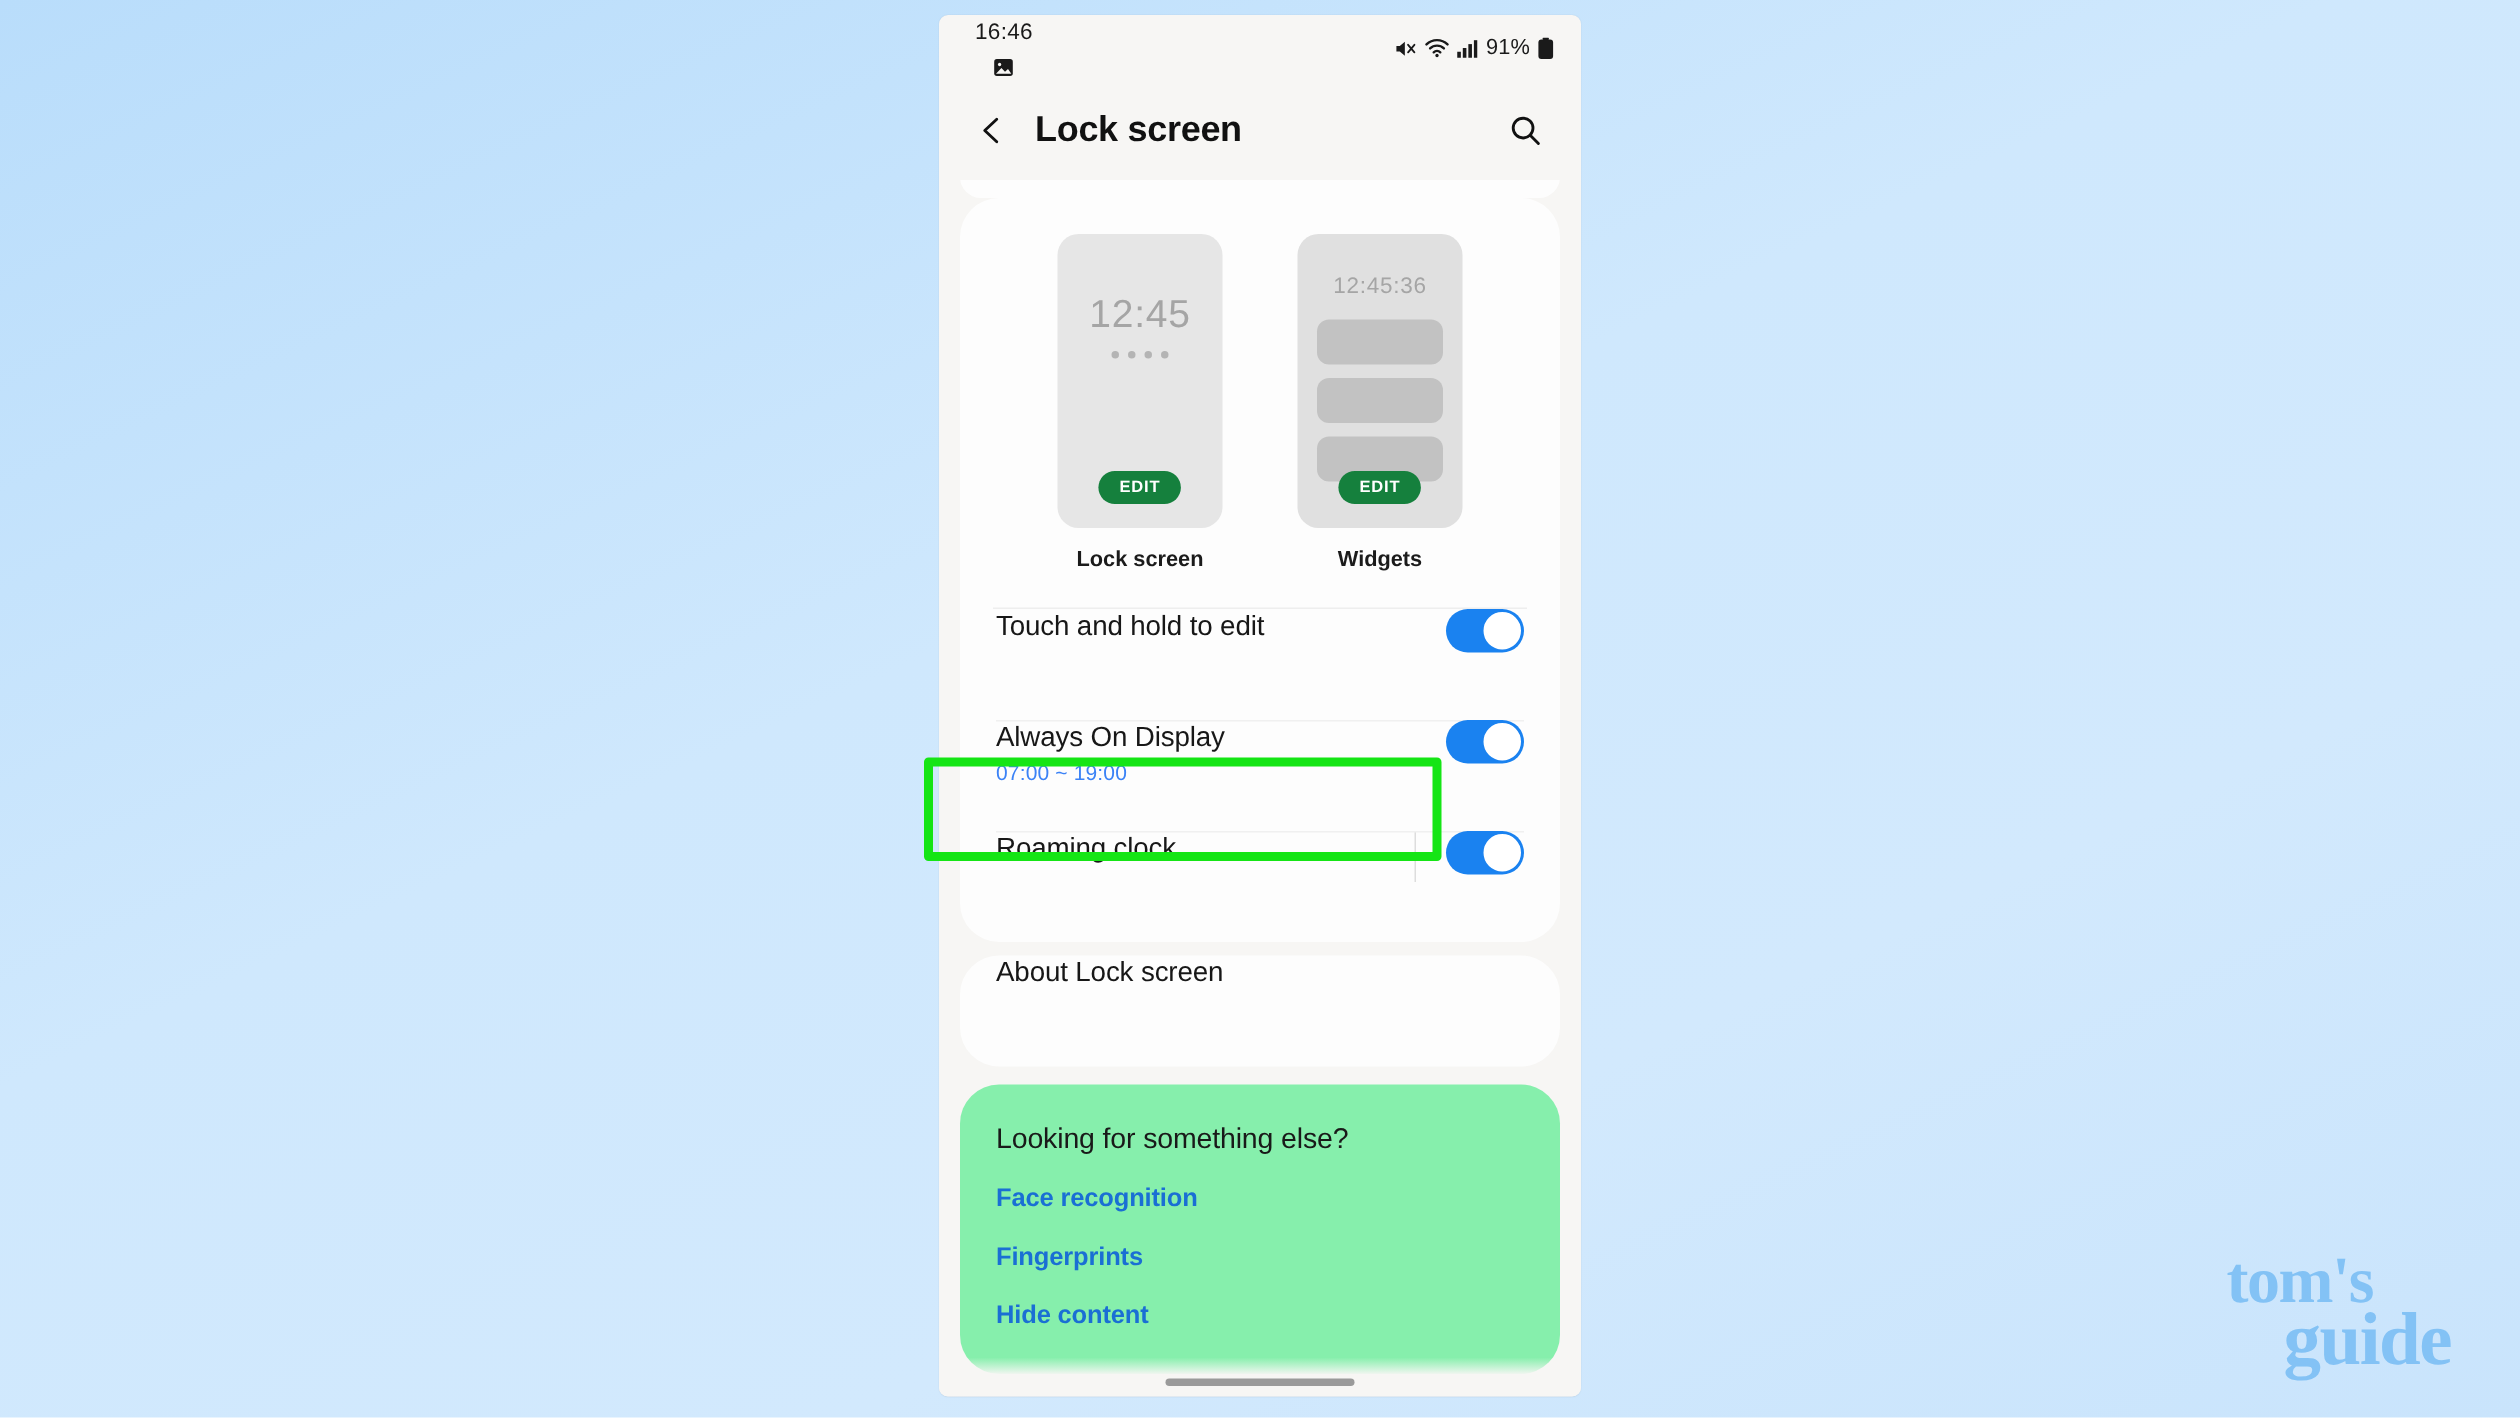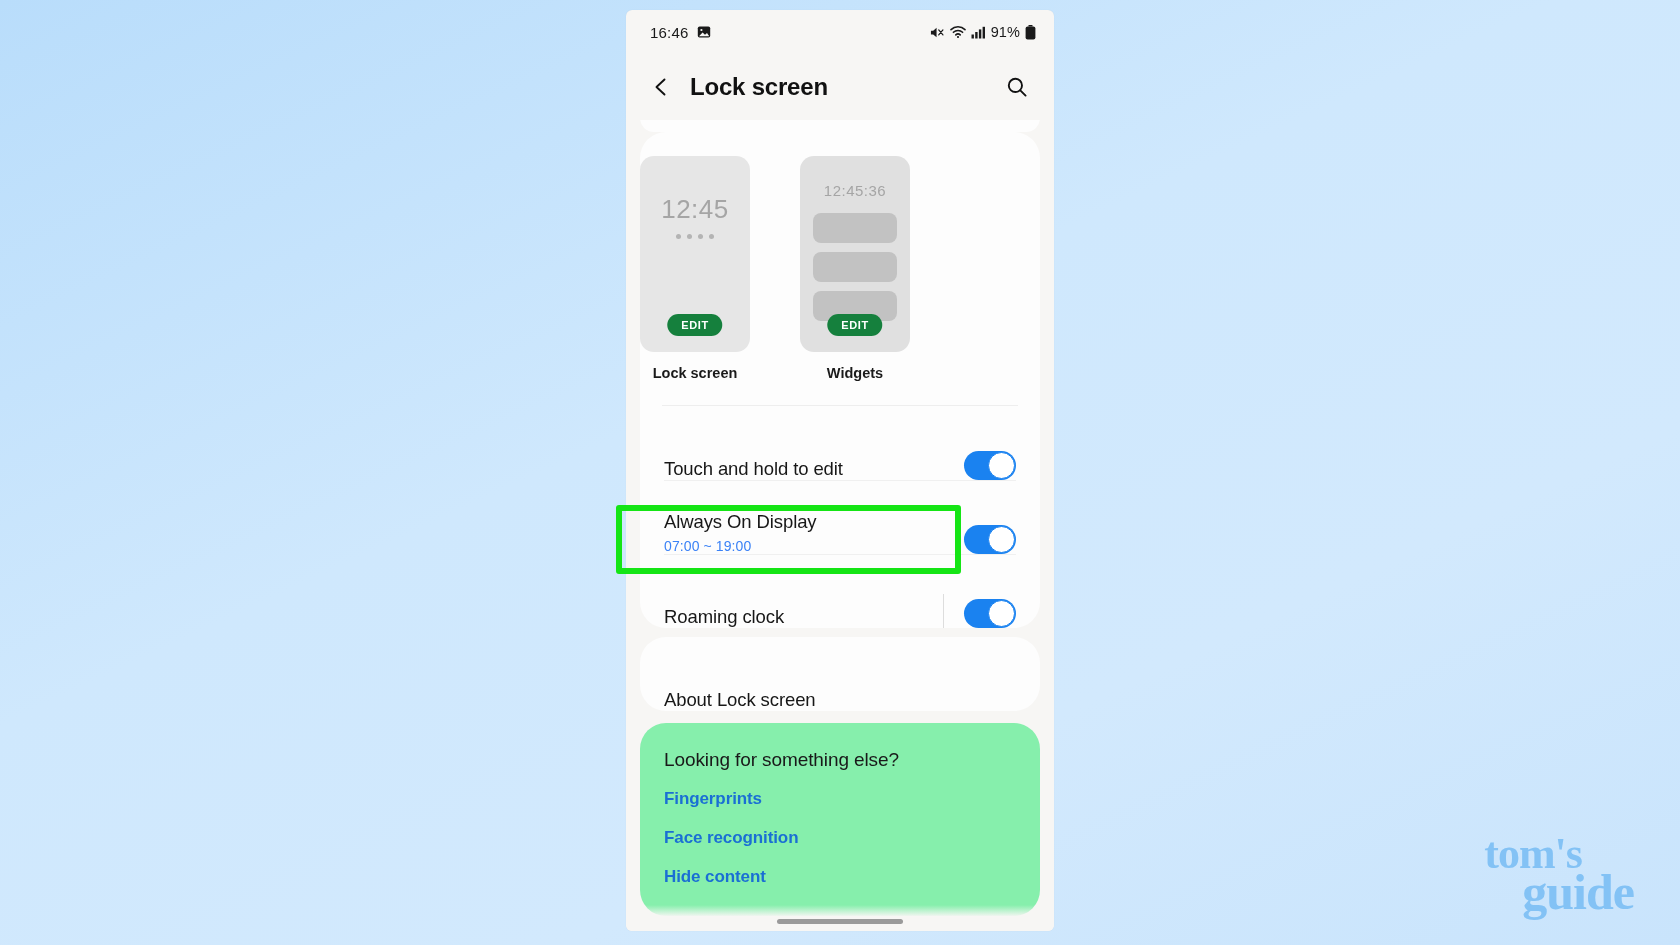--- a/index.html
+++ b/index.html
@@ -51,21 +51,21 @@
   #status-bar {
     height: 44px;
     flex: 0 0 44px;
     display: flex;
     align-items: center;
     justify-content: space-between;
     padding: 0 18px 0 24px;
     font-size: 15px;
     color: #1a1a1a;
   }
-  #status-left { display: flex; align-items: center; gap: 8px; }
+  #status-left { display: flex; align-items: center; gap: 8px; flex-direction: column; }
   #status-left .clock { font-size: 15px; letter-spacing: 0.2px; }
   #status-right { display: flex; align-items: center; gap: 5px; }
   .sicon { display: inline-flex; align-items: center; }
   .batt-pct { font-size: 14.5px; margin-left: 1px; letter-spacing: 0.1px; }
 
   
   #app-bar {
     height: 66px;
     flex: 0 0 66px;
     display: flex;
@@ -110,20 +110,21 @@
     height: 14px;
     border-radius: 0 0 26px 26px;
     margin-top: -2px;
     background: #fdfdfd;
   }
 
   
   #card-previews { padding: 24px 0 0; }
   #previews {
     display: flex;
+    justify-content: center;
     gap: 50px;
     padding-bottom: 8px;
   }
   .preview { width: 110px; }
   .phone-thumb {
     width: 110px;
     height: 196px;
     border-radius: 14px;
     position: relative;
     display: flex;
@@ -178,21 +179,21 @@
 
   .divider-inset {
     height: 1px;
     background: #eeeeee;
     margin: 16px 22px 0;
   }
 
   
   .row {
     display: flex;
-    align-items: flex-end;
+    align-items: flex-start;
     min-height: 74px;
     padding: 0 24px;
     cursor: pointer;
     position: relative;
   }
   .row + .row::before {
     content: "";
     position: absolute;
     left: 24px; right: 24px; top: 0;
     height: 1px;
@@ -436,22 +437,22 @@
     <div class="card" id="card-about">
       <div class="row">
         <div class="row-text">
           <div class="row-title">About Lock screen</div>
         </div>
       </div>
     </div>
 
     <div id="card-footer">
       <div id="footer-heading">Looking for something else?</div>
+      <span class="footer-link">Face recognition</span>
       <span class="footer-link">Fingerprints</span>
-      <span class="footer-link">Face recognition</span>
       <span class="footer-link">Hide content</span>
     </div>
 
   </div>
 
   <div id="gesture-bar">
     <div id="gesture-pill"></div>
   </div>
 
 </div>

